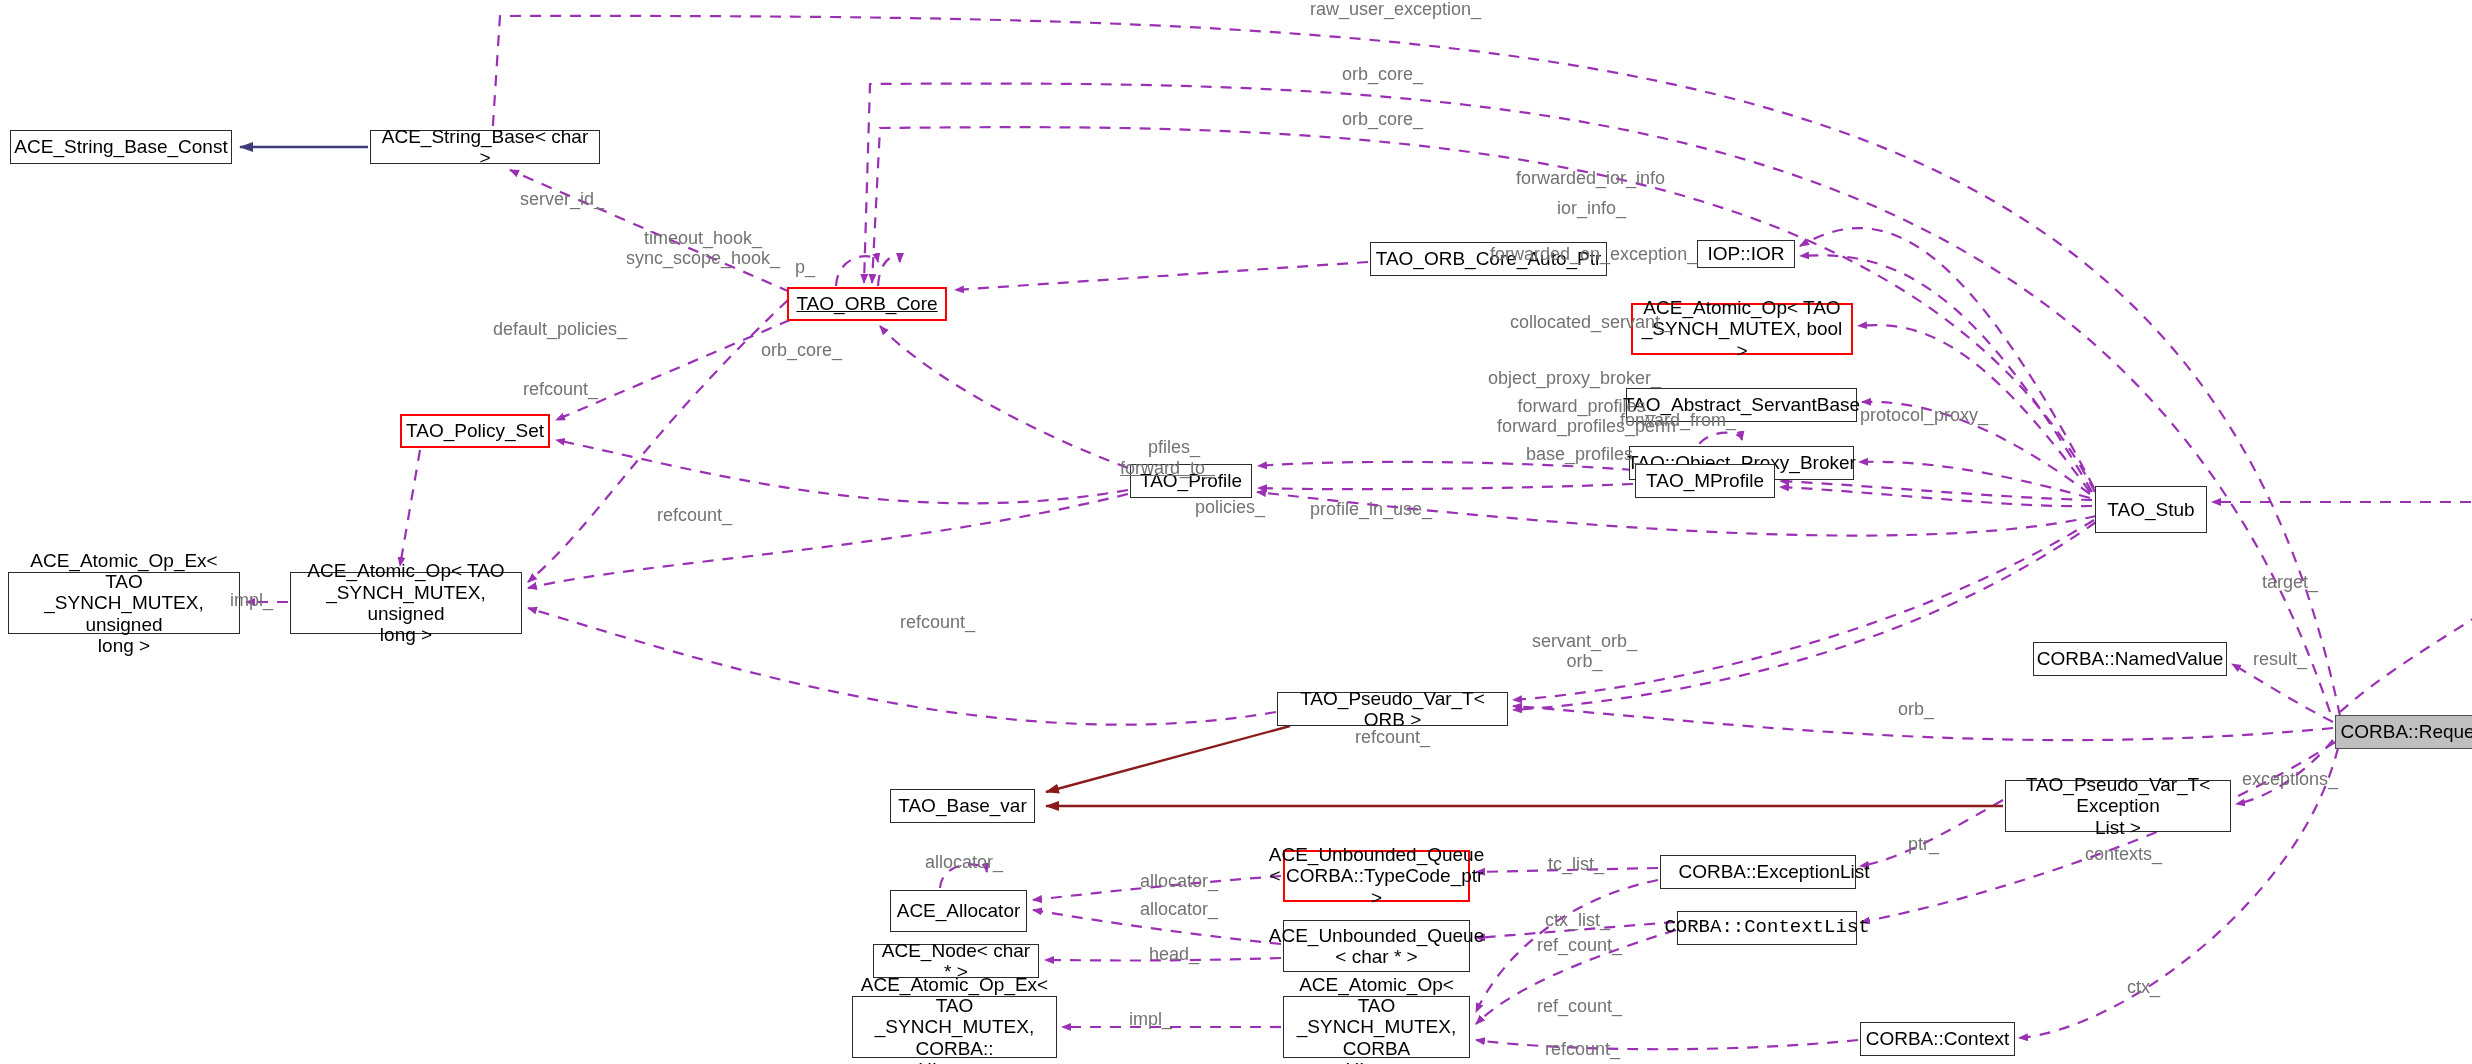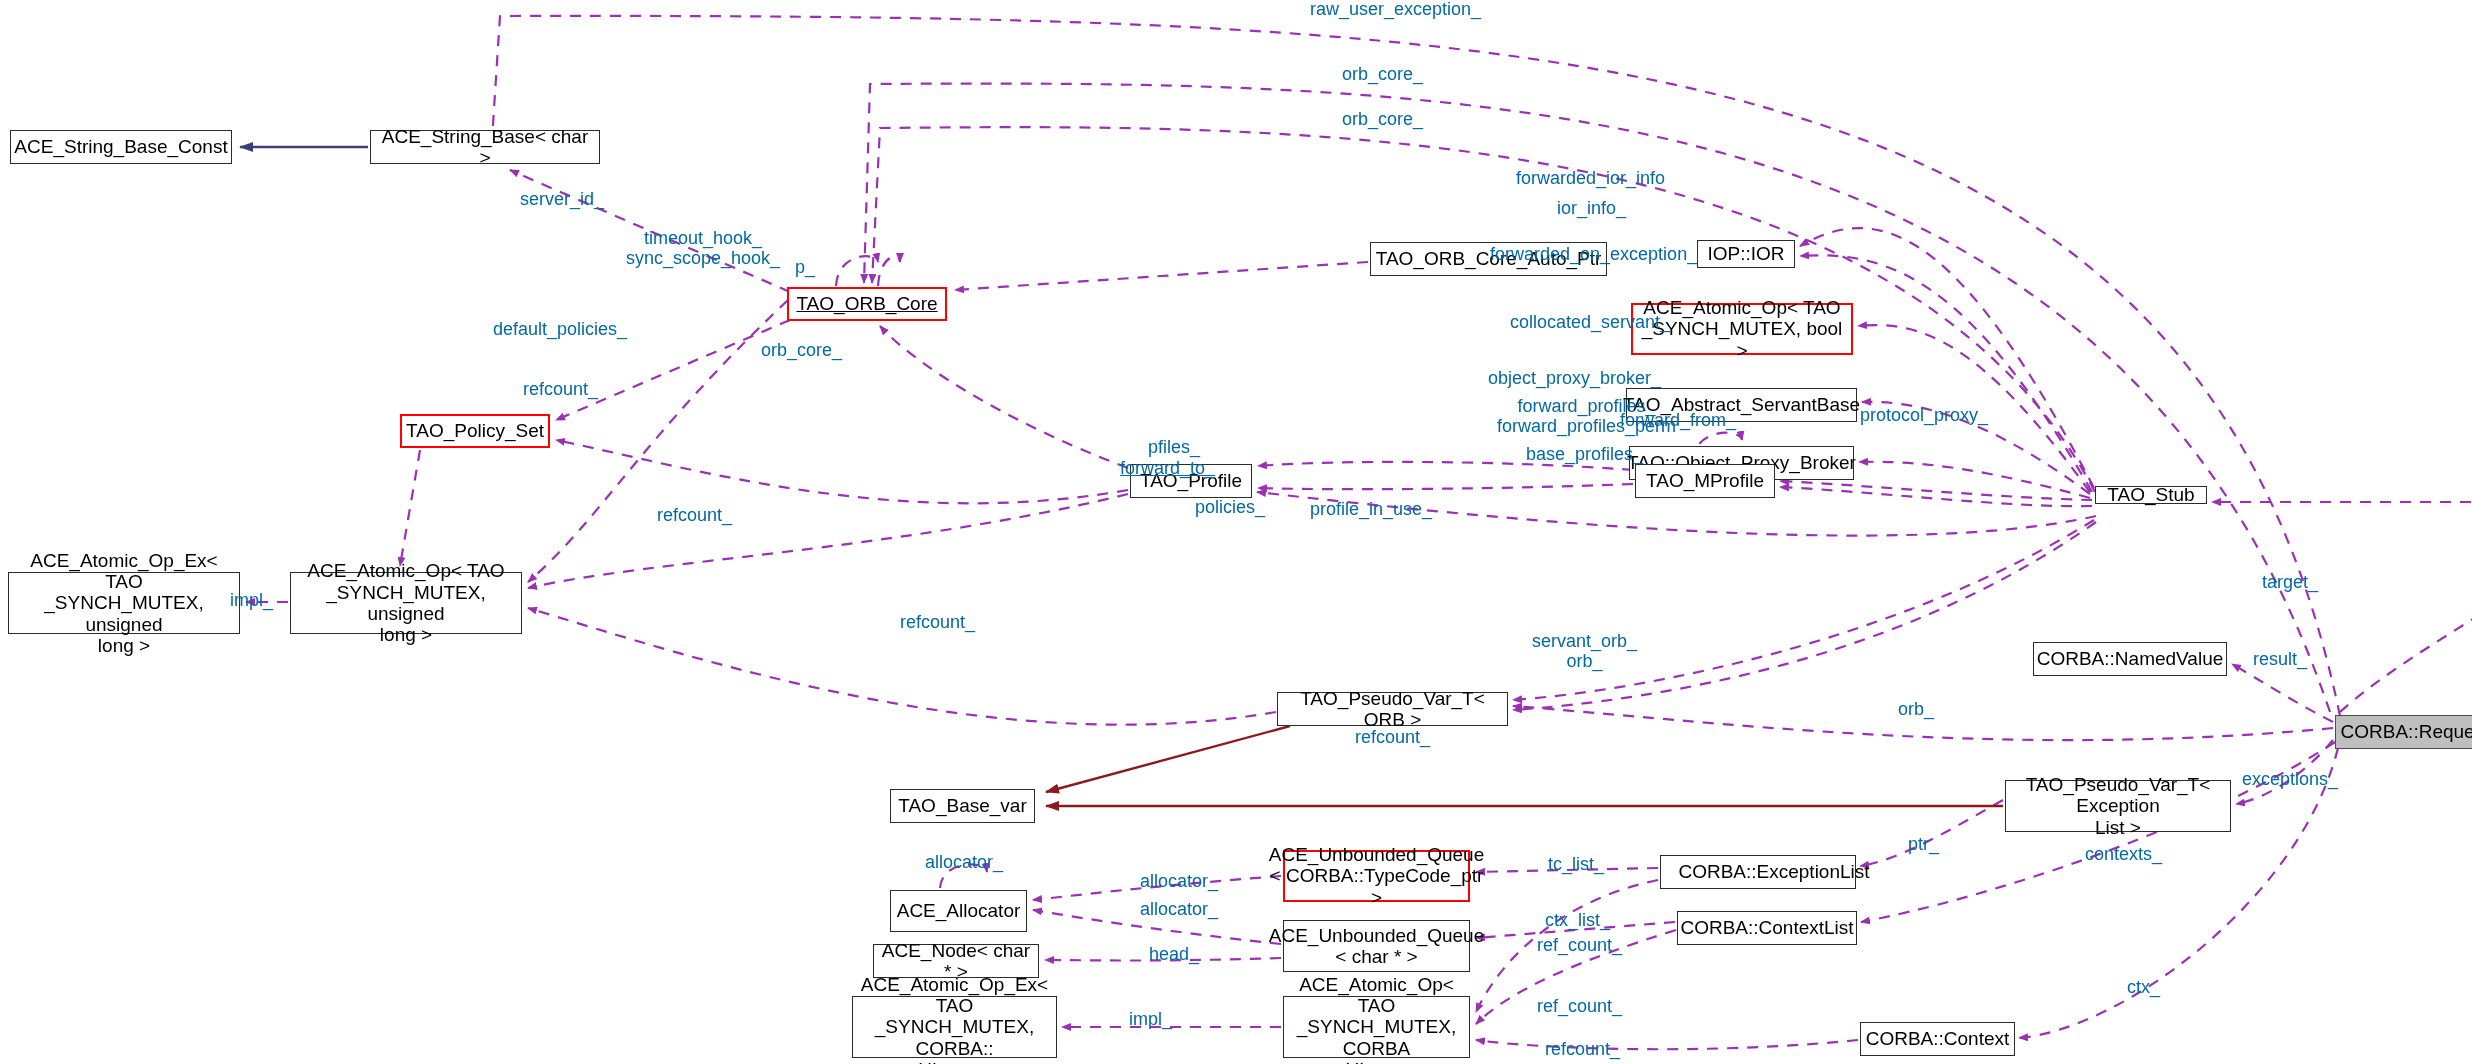--- a/index.html
+++ b/index.html
@@ -25,21 +25,21 @@
     text-align:center;
     white-space:pre-line;
     padding:2px 6px;
     z-index:5;
   }
   .node.red{border:2.4px solid #ff0000;}
   .node.current{background:#bfbfbf;border:1.8px solid #4d4d4d;}
   .elabel{
     position:absolute;
     font-size:18px;
-    color:#0369a1;
+    color:#737373;
     white-space:pre-line;
     line-height:1.1;
     text-align:center;
     z-index:6;
     pointer-events:none;
   }
 </style>
 </head>
 <body>
 
@@ -167,40 +167,40 @@
       <div class="node red" style="left: 787px; top: 287px; width: 160px; height: 34px; text-decoration: underline;">TAO_ORB_Core</div>
       <div class="node" style="left: 1370px; top: 242px; width: 237px; height: 34px;">TAO_ORB_Core_Auto_Ptr</div>
       <div class="node" style="left: 1697px; top: 240px; width: 98px; height: 28px;">IOP::IOR</div>
       <div class="node red" style="left: 1631px; top: 303px; width: 222px; height: 52px;">ACE_Atomic_Op&lt; TAO
 _SYNCH_MUTEX, bool &gt;</div>
       <div class="node" style="left: 1626px; top: 388px; width: 231px; height: 34px;">TAO_Abstract_ServantBase</div>
       <div class="node" style="left: 1629px; top: 446px; width: 225px; height: 34px;">TAO::Object_Proxy_Broker</div>
       <div class="node red" style="left: 400px; top: 414px; width: 150px; height: 34px;">TAO_Policy_Set</div>
       <div class="node" style="left: 1130px; top: 464px; width: 122px; height: 34px;">TAO_Profile</div>
       <div class="node" style="left: 1635px; top: 464px; width: 140px; height: 34px;">TAO_MProfile</div>
-      <div class="node" style="left: 2095px; top: 486px; width: 112px; height: 18px;">TAO_Stub</div>
+      <div class="node" style="left: 2095px; top: 486px; width: 112px; height: 47px;">TAO_Stub</div>
       <div class="node" style="left: 8px; top: 572px; width: 232px; height: 62px;">ACE_Atomic_Op_Ex&lt; TAO
 _SYNCH_MUTEX, unsigned
 long &gt;</div>
       <div class="node" style="left: 290px; top: 572px; width: 232px; height: 62px;">ACE_Atomic_Op&lt; TAO
 _SYNCH_MUTEX, unsigned
 long &gt;</div>
       <div class="node" style="left: 2033px; top: 642px; width: 194px; height: 34px;">CORBA::NamedValue</div>
       <div class="node" style="left: 1277px; top: 692px; width: 231px; height: 34px;">TAO_Pseudo_Var_T&lt; ORB &gt;</div>
       <div class="node current" style="left: 2335px; top: 715px; width: 160px; height: 34px;">CORBA::Request</div>
       <div class="node" style="left: 890px; top: 789px; width: 145px; height: 34px;">TAO_Base_var</div>
       <div class="node" style="left: 2005px; top: 780px; width: 226px; height: 52px;">TAO_Pseudo_Var_T&lt; Exception
 List &gt;</div>
       <div class="node red" style="left: 1283px; top: 850px; width: 187px; height: 52px;">ACE_Unbounded_Queue
 &lt; CORBA::TypeCode_ptr &gt;</div>
       <div class="node" style="left: 1660px; top: 855px; width: 196px; height: 34px; padding-left: 38px;">CORBA::ExceptionList</div>
       <div class="node" style="left: 890px; top: 890px; width: 137px; height: 42px;">ACE_Allocator</div>
       <div class="node" style="left: 1283px; top: 920px; width: 187px; height: 52px;">ACE_Unbounded_Queue
 &lt; char * &gt;</div>
-      <div class="node" style="left: 1677px; top: 911px; width: 180px; height: 34px;">CORBA::ContextList</div>
+      <div class="node" style="left: 1677px; top: 911px; width: 180px; height: 34px; font-family: Liberation Mono, monospace;">CORBA::ContextList</div>
       <div class="node" style="left: 873px; top: 944px; width: 166px; height: 34px;">ACE_Node&lt; char * &gt;</div>
       <div class="node" style="left: 852px; top: 996px; width: 205px; height: 62px;">ACE_Atomic_Op_Ex&lt; TAO
 _SYNCH_MUTEX, CORBA::
 ULong &gt;</div>
       <div class="node" style="left: 1283px; top: 996px; width: 187px; height: 62px;">ACE_Atomic_Op&lt; TAO
 _SYNCH_MUTEX, CORBA
 ::ULong &gt;</div>
       <div class="node" style="left: 1860px; top: 1022px; width: 155px; height: 34px;">CORBA::Context</div>
     </div>
   <div id="label-layer">

